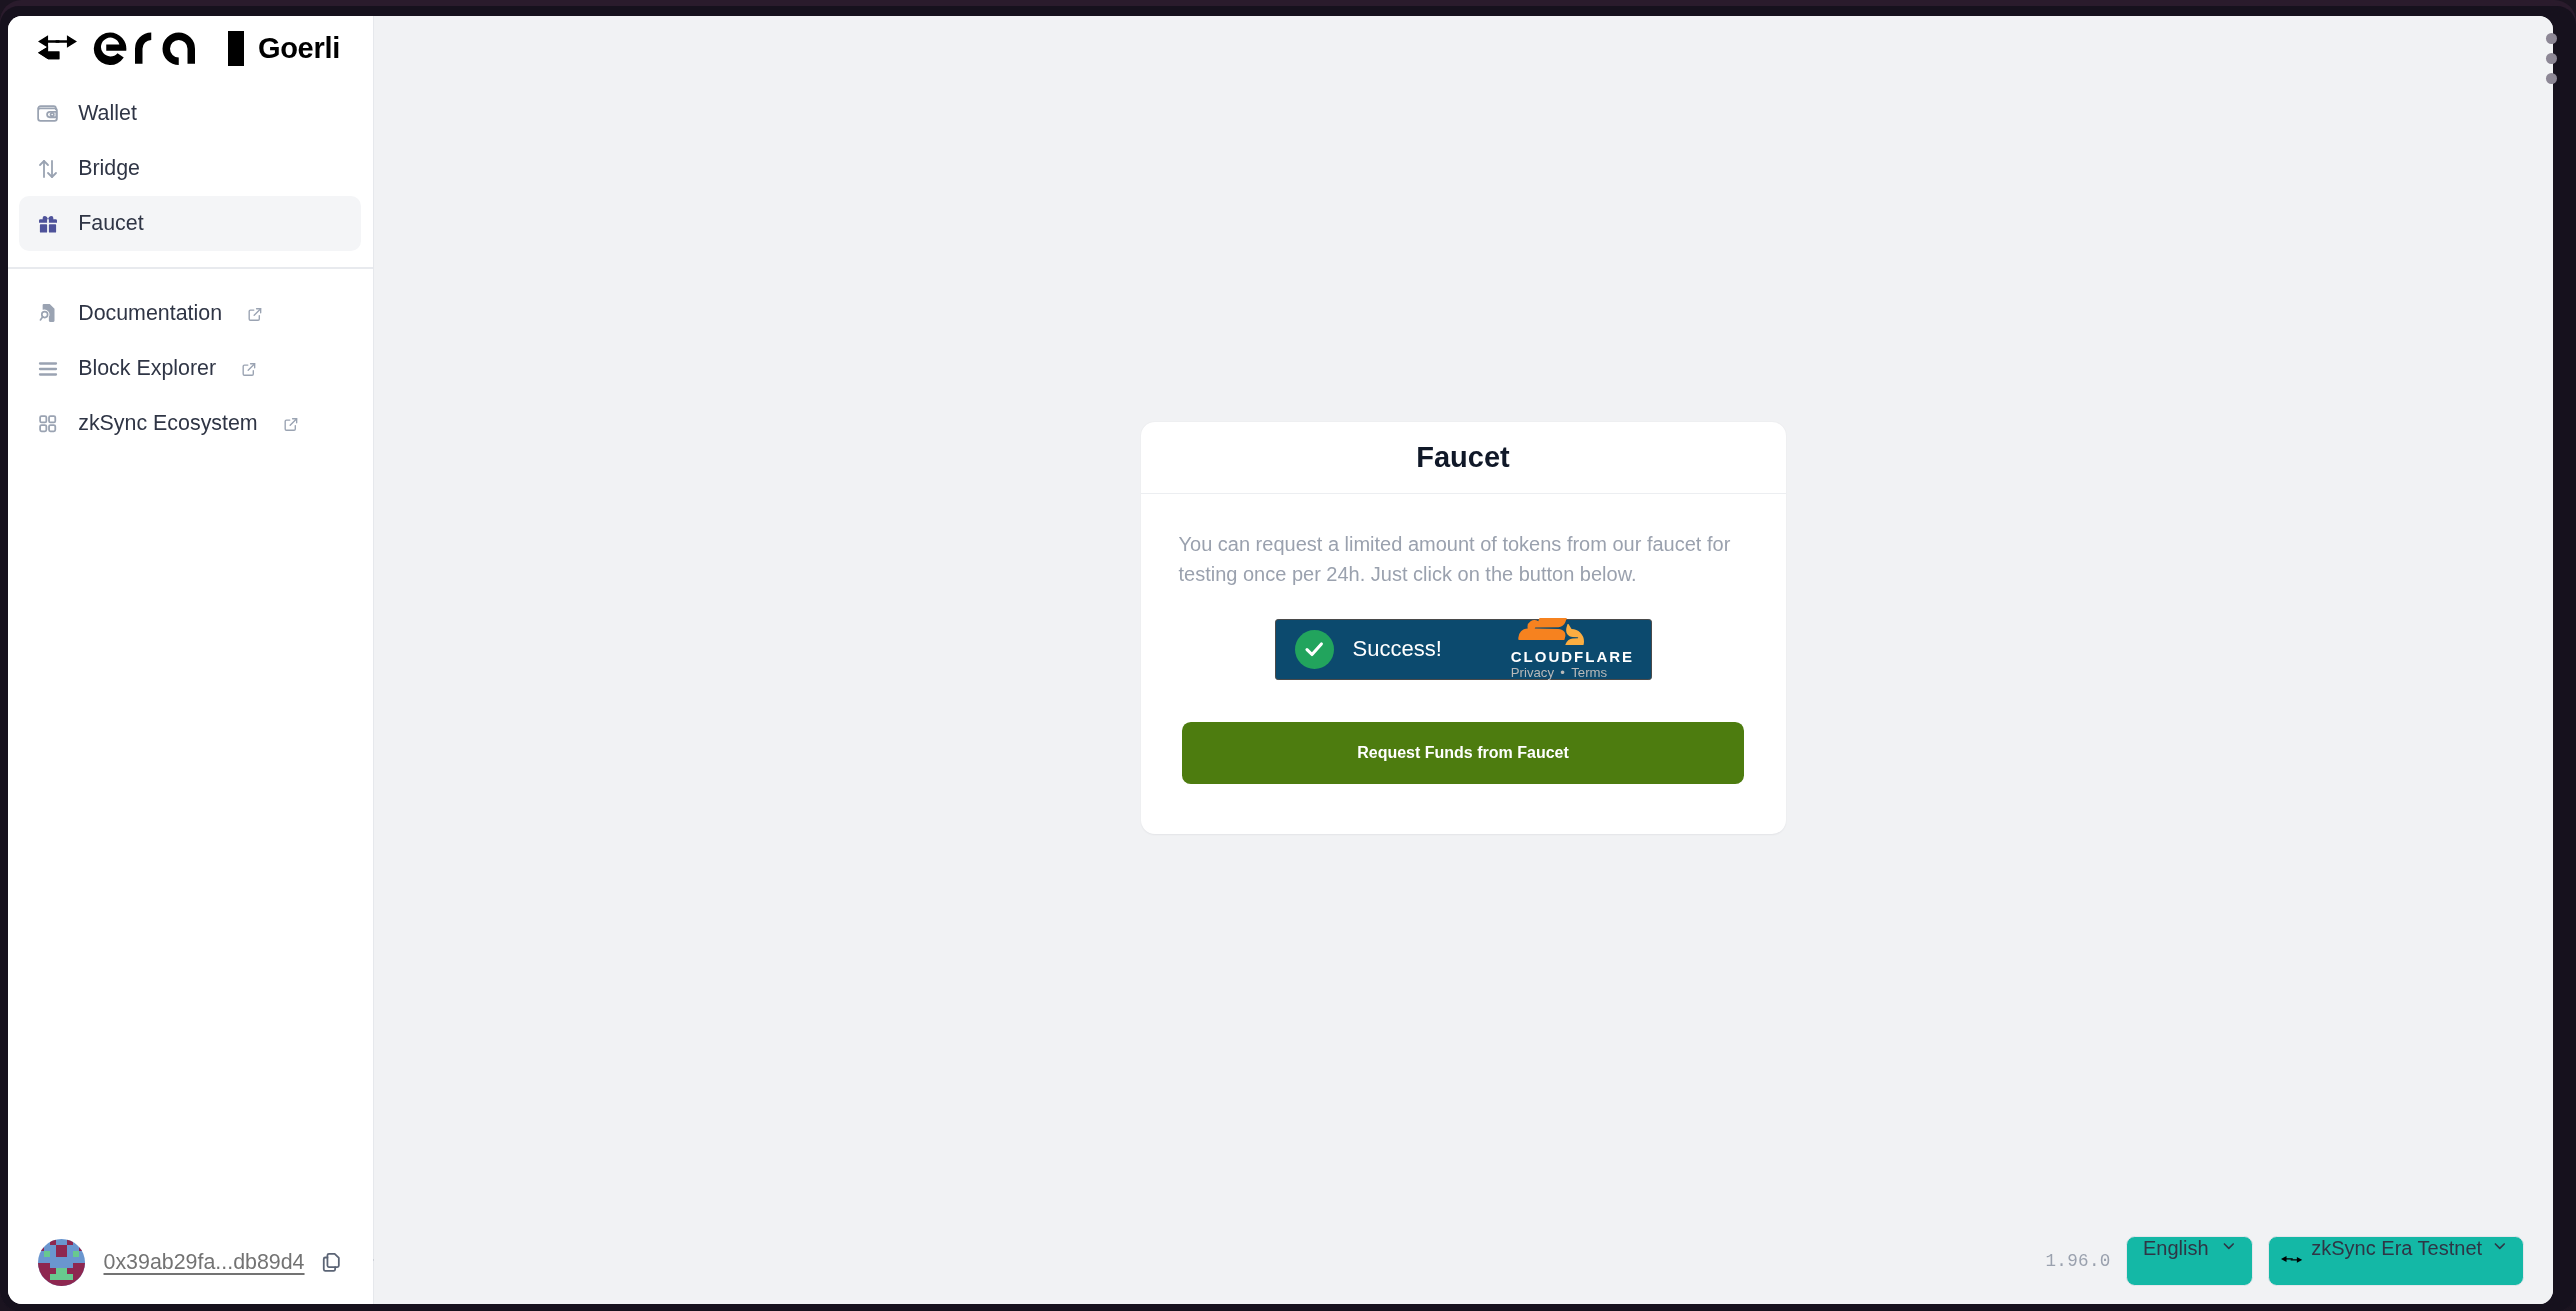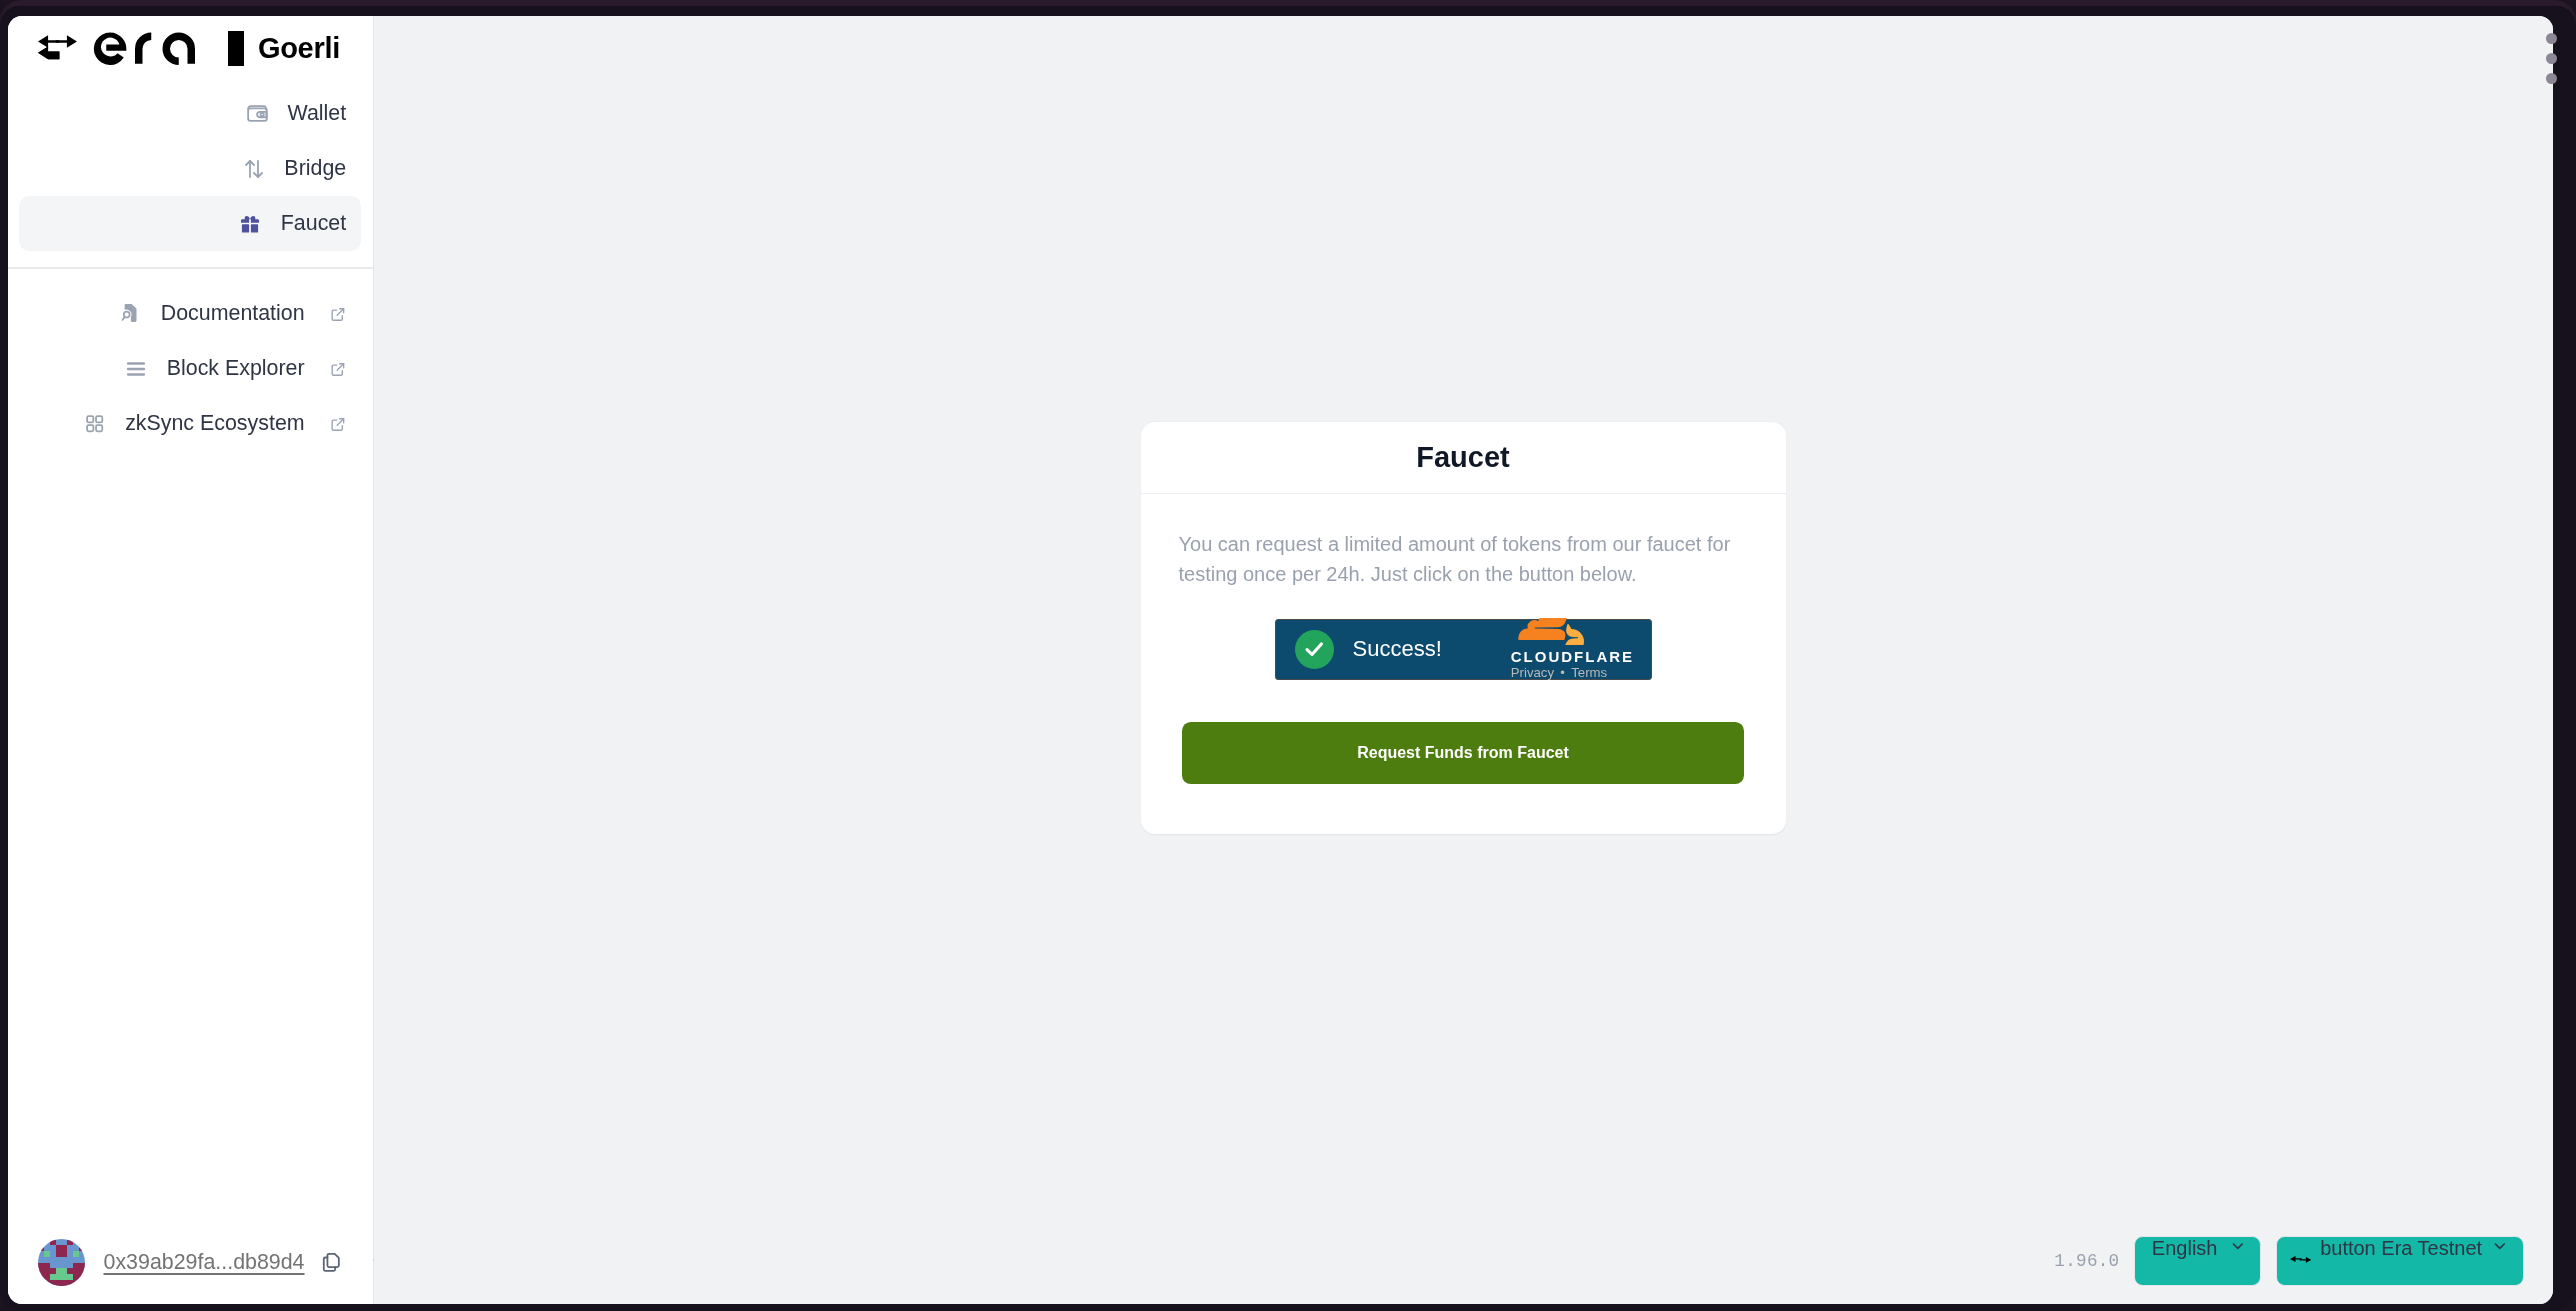--- a/index.html
+++ b/index.html
@@ -102,21 +102,20 @@
 
   .nav-item {
     display: flex;
     align-items: center;
     gap: 16.4px;
     height: 55px;
     padding: 0 15px;
     border-radius: 10px;
     cursor: pointer;
     text-decoration: none;
-    justify-content: flex-end;
   }
   .nav-item.active { background: #f4f5f7; }
   .nav-icon {
     width: 28px; height: 28px;
     flex: 0 0 28px;
     display: flex;
     align-items: center;
     justify-content: center;
   }
   .nav-label {
@@ -543,21 +542,21 @@
           </span>
         </div>
 
         <div class="select-pill network">
           <span class="network-logo">
             <svg width="21.4" height="15" viewBox="0 0 62 42">
               <path d="M28 2 L28 14 L46 14 L46 22 L62 12 L46 2 L46 10 L28 10 Z" fill="#000" transform="translate(0,9) scale(1,0.85)"></path>
               <path d="M34 40 L34 28 L16 28 L16 20 L0 30 L16 40 L16 32 L34 32 Z" fill="#000" transform="translate(0,-9) scale(1,0.85)"></path>
             </svg>
           </span>
-          <span class="pill-text">button Era Testnet</span>
+          <span class="pill-text">zkSync Era Testnet</span>
           <span>
             <svg width="17.6" height="17.6" viewBox="0 0 24 24" fill="none" stroke="#2f3545" stroke-width="2.2" stroke-linecap="round" stroke-linejoin="round">
               <path d="M6 9.5 12 15.5 18 9.5"></path>
             </svg>
           </span>
         </div>
       </div>
 
     </main>
   </div>

